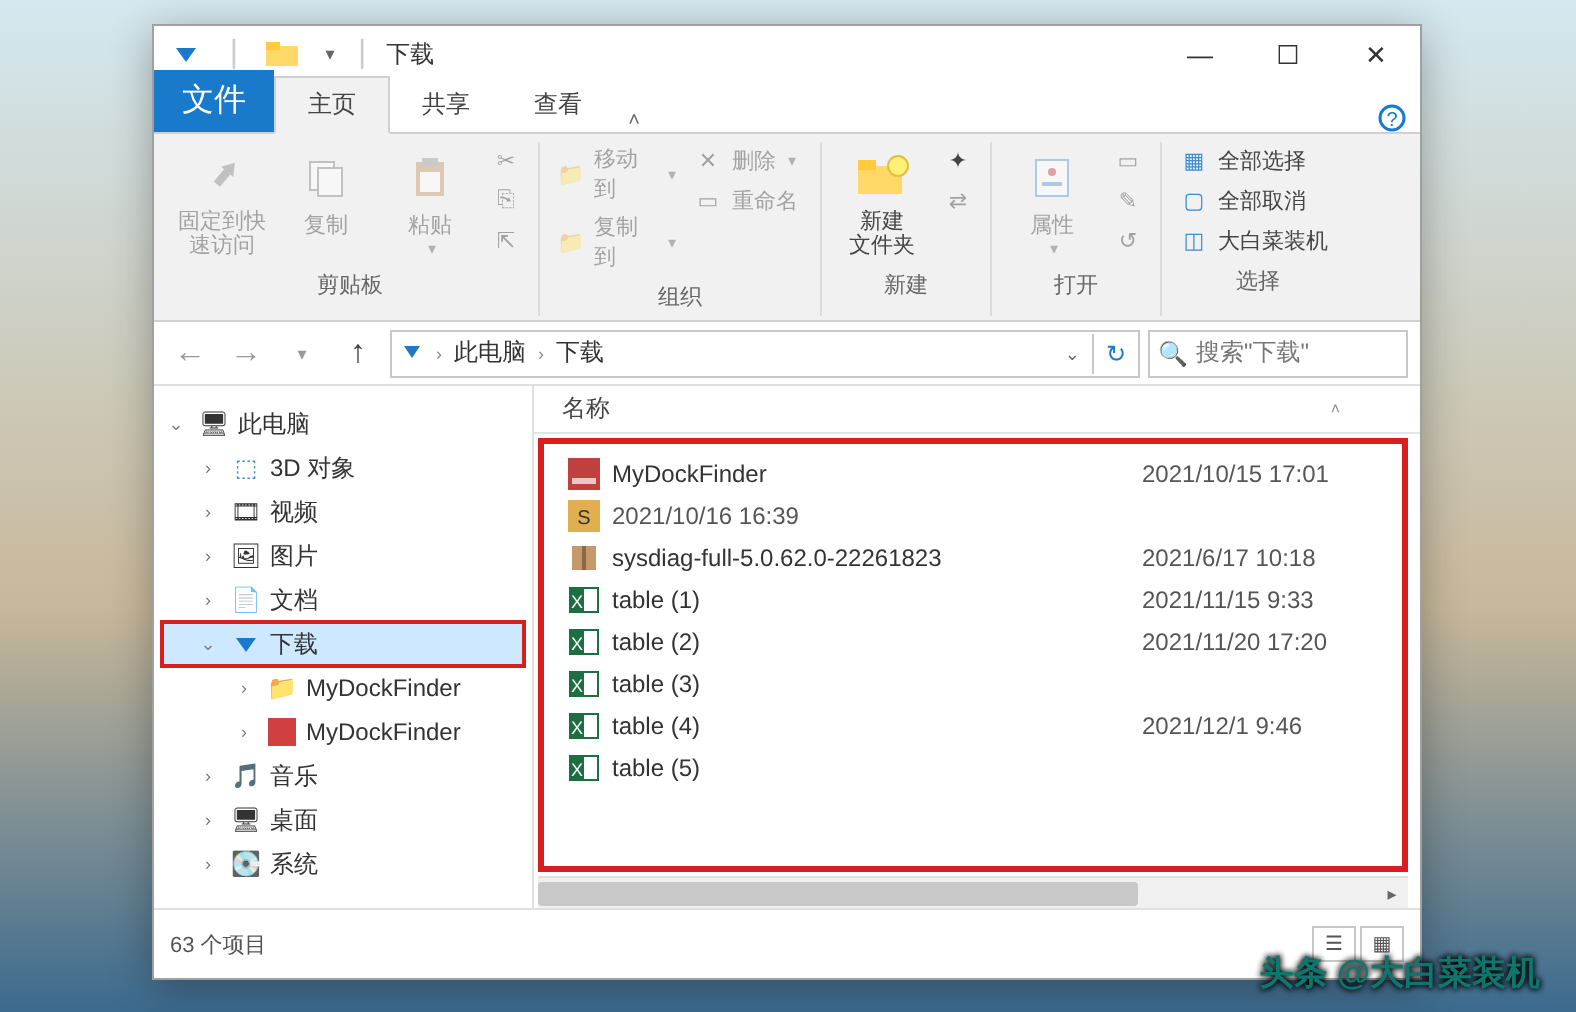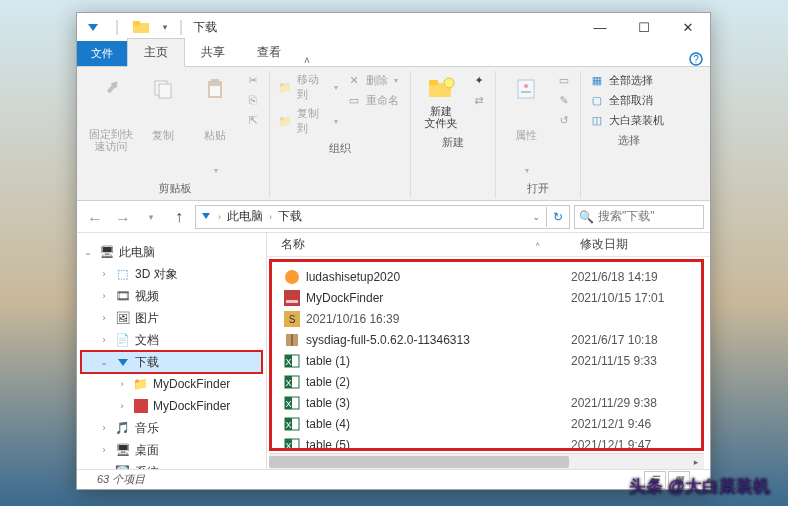--- a/index.html
+++ b/index.html
@@ -7,33 +7,33 @@
   .window { position: absolute; left: 76px; top: 12px; width: 635px; height: 478px; background: #fff; border: 1px solid #a0a0a0; box-shadow: 0 4px 20px rgba(0,0,0,0.3); display: flex; flex-direction: column; }
   
   .titlebar { height: 28px; display: flex; align-items: center; background: #fff; }
   .titlebar .left { display: flex; align-items: center; gap: 4px; padding-left: 6px; }
   .titlebar .icon-box { width: 20px; height: 20px; display:flex;align-items:center;justify-content:center; }
   .titlebar .title { font-size: 12px; margin-left: 6px; color:#333; }
   .titlebar .wincontrols { margin-left: auto; display:flex; }
   .winbtn { width: 44px; height: 28px; display:flex;align-items:center;justify-content:center; font-size:13px; color:#333; }
   
   .ribbon-tabs { height: 26px; display:flex; align-items:flex-end; background:#fff; border-bottom:1px solid #d0d0d0;}
-  .tab-file { background:#1979ca; color:#fff; font-size:11px; padding:5px 14px; }
+  .tab-file { background:#1979ca; color:#fff; font-size:16px; padding:5px 14px; }
   .rtab { font-size:12px; padding:5px 16px; color:#444; }
   .rtab.active { border:1px solid #d0d0d0; border-bottom:1px solid #f1f1f1; background:#f1f1f1; position:relative; top:1px;font-family:Liberation Serif, serif; }
   .ribbon-help { margin-left:auto; width:28px; display:flex;align-items:center;justify-content:center;color:#1979ca; }
   .ribbon-caret { width:20px; color:#666; display:flex;align-items:center;justify-content:center; font-size:10px;}
   
   .ribbon { background:#f1f1f1; border-bottom:1px solid #d0d0d0; padding:4px 4px 2px 4px; display:flex; }
   .group { display:flex; flex-direction:column; align-items:center; padding:0 6px; border-right:1px solid #dcdcdc; }
   .group:last-child { border-right:none; }
   .group-row { display:flex; align-items:flex-start; gap:4px; }
   .bigbtn { display:flex; flex-direction:column; align-items:center; width:48px; padding:2px; font-size:11px; color:#444; }
   .bigbtn .gicon { width:32px; height:32px; display:flex;align-items:center;justify-content:center; }
-  .bigbtn.disabled { opacity:0.45;gap:23px; }
+  .bigbtn.disabled { opacity:0.45; }
   .smallstack { display:flex; flex-direction:column; gap:2px; font-size:11px; color:#444; }
   .smallbtn { display:flex; align-items:center; gap:4px; padding:1px 2px; }
   .smallbtn.disabled { opacity:0.45; }
   .smallbtn .sicon { width:16px;height:16px; display:flex;align-items:center;justify-content:center; }
   .group-label { font-size:11px; color:#666; margin-top:4px; padding-bottom:2px; }
   .caret-d { font-size:8px; color:#666; margin-left:2px;}
   
   .addr { height:32px; display:flex; align-items:center; gap:4px; padding:3px 6px; background:#fff; border-bottom:1px solid #e0e0e0;}
   .navbtn { width:24px;height:24px;display:flex;align-items:center;justify-content:center;border-radius:2px;color:#999;}
   .navbtn.enabled { color:#404040;}
@@ -57,24 +57,24 @@
   .col-date { width:130px; }
   .sort-ind { font-size:8px; color:#888; margin-left:auto; margin-right:40px;}
   .list-body { flex:1; border:3px solid #d62020; margin:2px 6px 2px 2px; padding:4px 0; overflow:hidden; position:relative;}
   .row { display:flex; align-items:center; font-size:12px; color:#333; height:21px; padding-left:12px;}
   .row .ricon { width:16px;height:16px; margin-right:6px; display:flex;align-items:center;justify-content:center;}
   .row .rname { flex:1; white-space:nowrap; overflow:hidden; text-overflow:ellipsis; }
   .row .rdate { width:130px; color:#555; }
   .hscroll { height:16px; background:#f0f0f0; border-top:1px solid #e0e0e0; position:relative; margin:0 6px 0 2px;}
   .hscroll .thumb { position:absolute; left:0; top:2px; height:12px; width:300px; background:#c8c8c8; border-radius:2px;}
   .hscroll .arr { position:absolute; top:0; width:16px; height:16px; display:flex;align-items:center;justify-content:center; font-size:9px; color:#666;}
-  .statusbar { height:20px; border-top:1px solid #e0e0e0; display:flex; align-items:center; font-size:11px; color:#555; padding:0 20px;font-style:italic;}
+  .statusbar { height:35px; border-top:1px solid #e0e0e0; display:flex; align-items:center; font-size:11px; color:#555; padding:0 8px;}
   .statusbar .spacer { margin-left:auto; display:flex; gap:2px;}
   .viewbtn { width:22px;height:18px;border:1px solid #c8c8c8;display:flex;align-items:center;justify-content:center;font-size:10px;}
-  .watermark { position:absolute; right:18px; bottom:8px; font-size:17px; color:#4c1d95; text-shadow:0 0 3px #000,0 0 3px #000; font-weight:400;}
+  .watermark { position:absolute; right:18px; bottom:8px; font-size:17px; color:#0f766e; text-shadow:0 0 3px #000,0 0 3px #000; font-weight:700;}
 </style>
 </head>
 <body>
 
 <div class="window">
 
   <div class="titlebar">
     <div class="left">
       <span class="icon-box">
           <svg width="14" height="14">
@@ -352,32 +352,22 @@
           <span>系统</span>
         </div>
     </div>
 
     <div class="list">
       <div class="list-header">
         <div class="col-name">
             <span>名称</span>
             <span class="sort-ind">˄</span>
           </div>
-        <div class="col-date">修改日期</div>
       </div>
       <div class="list-body" id="list-body">
-          <div class="row">
-            <span class="ricon">
-              <svg width="16" height="16">
-                <circle cx="8" cy="8" r="7" fill="#ff9933"></circle>
-              </svg>
-            </span>
-            <span class="rname">ludashisetup2020</span>
-            <span class="rdate">2021/6/18 14:19</span>
-          </div>
           <div class="row">
             <span class="ricon">
               <svg width="16" height="16">
                 <rect width="16" height="16" fill="#c04040"></rect>
                 <rect x="2" y="10" width="12" height="3" fill="#fff" opacity="0.7"></rect>
               </svg>
             </span>
             <span class="rname">MyDockFinder</span>
             <span class="rdate">2021/10/15 17:01</span>
           </div>
@@ -390,21 +380,21 @@
             </span>
             <span class="rdate">2021/10/16 16:39</span>
           </div>
           <div class="row">
             <span class="ricon">
               <svg width="16" height="16">
                 <rect x="2" y="2" width="12" height="12" fill="#c49a6c"></rect>
                 <rect x="7" y="2" width="2" height="12" fill="#8a6a40"></rect>
               </svg>
             </span>
-            <span class="rname">sysdiag-full-5.0.62.0-11346313</span>
+            <span class="rname">sysdiag-full-5.0.62.0-22261823</span>
             <span class="rdate">2021/6/17 10:18</span>
           </div>
           <div class="row">
             <span class="ricon">
               <svg width="16" height="16">
                 <rect x="1" y="2" width="14" height="12" fill="#fff" stroke="#1d6f42"></rect>
                 <rect x="1" y="2" width="7" height="12" fill="#1d6f42"></rect>
                 <text x="4.5" y="12" text-anchor="middle" font-size="9" fill="#fff">X</text>
               </svg>
             </span>
@@ -413,31 +403,31 @@
           </div>
           <div class="row">
             <span class="ricon">
               <svg width="16" height="16">
                 <rect x="1" y="2" width="14" height="12" fill="#fff" stroke="#1d6f42"></rect>
                 <rect x="1" y="2" width="7" height="12" fill="#1d6f42"></rect>
                 <text x="4.5" y="12" text-anchor="middle" font-size="9" fill="#fff">X</text>
               </svg>
             </span>
             <span class="rname">table (2)</span>
+            <span class="rdate">2021/11/20 17:20</span>
           </div>
           <div class="row">
             <span class="ricon">
               <svg width="16" height="16">
                 <rect x="1" y="2" width="14" height="12" fill="#fff" stroke="#1d6f42"></rect>
                 <rect x="1" y="2" width="7" height="12" fill="#1d6f42"></rect>
                 <text x="4.5" y="12" text-anchor="middle" font-size="9" fill="#fff">X</text>
               </svg>
             </span>
             <span class="rname">table (3)</span>
-            <span class="rdate">2021/11/29 9:38</span>
           </div>
           <div class="row">
             <span class="ricon">
               <svg width="16" height="16">
                 <rect x="1" y="2" width="14" height="12" fill="#fff" stroke="#1d6f42"></rect>
                 <rect x="1" y="2" width="7" height="12" fill="#1d6f42"></rect>
                 <text x="4.5" y="12" text-anchor="middle" font-size="9" fill="#fff">X</text>
               </svg>
             </span>
             <span class="rname">table (4)</span>
@@ -445,21 +435,20 @@
           </div>
           <div class="row">
             <span class="ricon">
               <svg width="16" height="16">
                 <rect x="1" y="2" width="14" height="12" fill="#fff" stroke="#1d6f42"></rect>
                 <rect x="1" y="2" width="7" height="12" fill="#1d6f42"></rect>
                 <text x="4.5" y="12" text-anchor="middle" font-size="9" fill="#fff">X</text>
               </svg>
             </span>
             <span class="rname">table (5)</span>
-            <span class="rdate">2021/12/1 9:47</span>
           </div>
         </div>
       <div class="hscroll">
         <div class="arr" style="left:0">◂</div>
         <div class="thumb"></div>
         <div class="arr" style="right:0">▸</div>
       </div>
     </div>
   </div>
 

